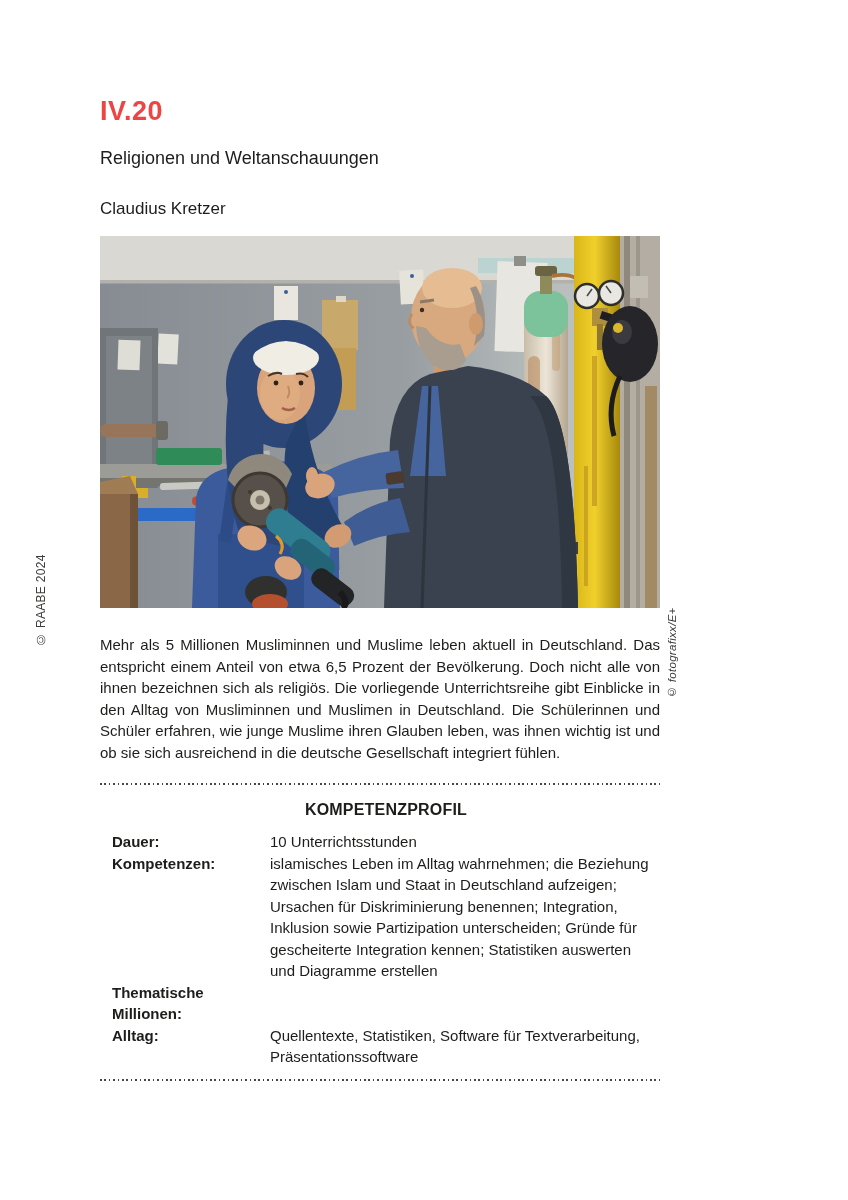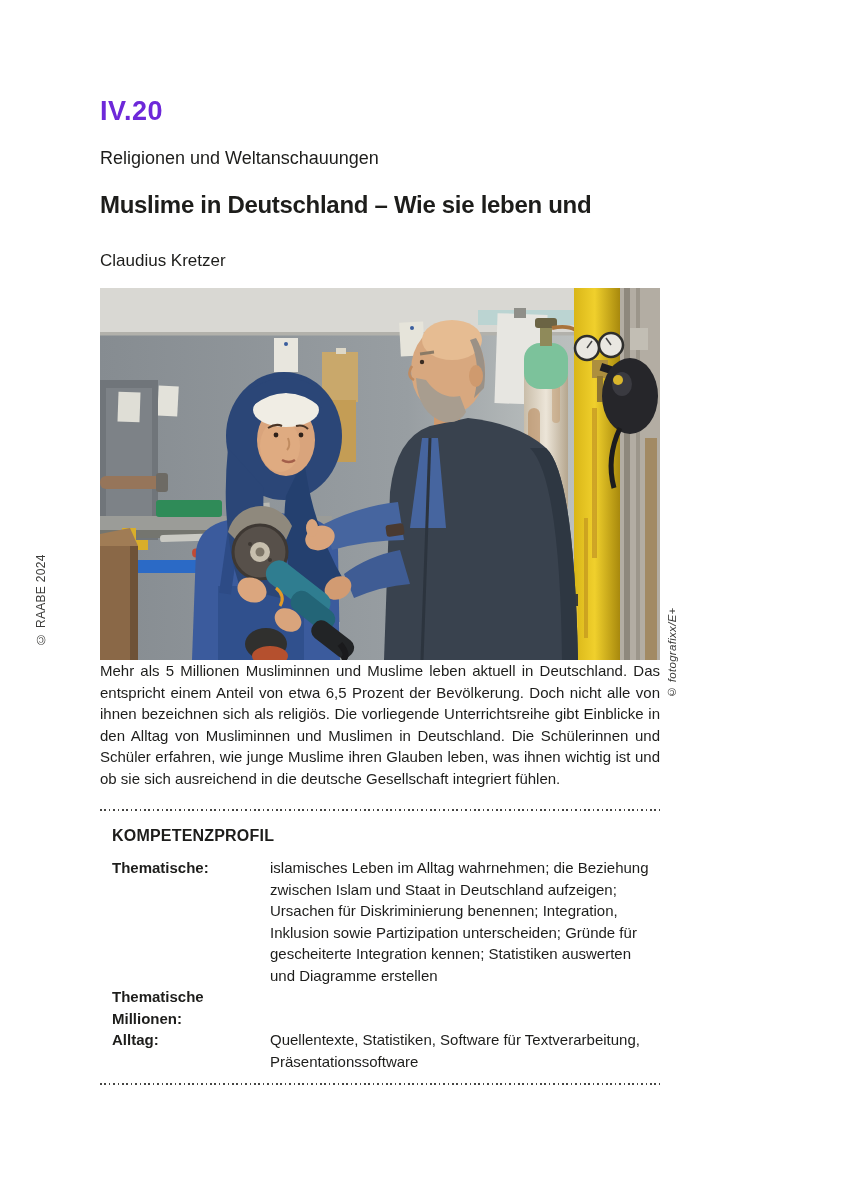--- a/index.html
+++ b/index.html
@@ -12,49 +12,50 @@
     background:#ffffff;
     overflow:hidden;
     font-family:"Liberation Sans", sans-serif;
     color:#1d1d1b;
   }
   .content { position:absolute; left:100px; top:0; width:560px; }
 
   .section-code {
     margin-top:96px;
     font-size:27px; line-height:30px; font-weight:600;
-    color:#6d28d9; letter-spacing:0.5px;
+    color:#ef4444; letter-spacing:0.5px;
   }
   .series-title {
     margin-top:21px;
     font-size:18px; line-height:23px; font-weight:400;
   }
   .title { margin-top:17px; font-weight:700; }
   .title .line {
     display:block; white-space:nowrap;
     font-size:24px; line-height:35px; letter-spacing:-0.3px;
   }
   .author { margin-top:29px; font-size:17px; line-height:20px; }
 
   .photo { margin-top:17px; width:560px; height:372px; }
   .photo svg { display:block; }
 
   .intro {
+    margin-top:26px;
     font-size:15px; line-height:21.5px;
     text-align:justify;
   }
 
   .profile-box { margin-top:20px; }
   .dotted {
     height:2px; width:560px;
     background:repeating-linear-gradient(90deg,#454543 0,#454543 1.6px,transparent 1.6px,transparent 4.4px);
   }
   .profile-heading {
     margin:15px 0 11px 12px;
-    font-size:16px; line-height:20px; font-weight:700; letter-spacing:0.2px;
+    font-size:16px; line-height:20px; font-weight:700; letter-spacing:0.2px;text-align:center;
   }
   .profile-rows { margin-left:12px; width:548px; }
   .profile-row { display:grid; grid-template-columns:158px 1fr; }
   .profile-label { font-weight:700; font-size:15px; line-height:21.5px; padding-right:8px; }
   .profile-value { font-size:15px; line-height:21.5px; }
   .profile-box .dotted-bottom { margin-top:11px; }
 
   .side-credit {
     position:absolute;
     writing-mode:vertical-rl;
@@ -72,21 +73,20 @@
 
   <div class="side-credit credit-raabe">© RAABE 2024</div>
 
   <div class="content">
 
     <div class="section-code">IV.20</div>
 
     <div class="series-title">Religionen und Weltanschauungen</div>
 
     <h1 class="title">
-      <span class="line">Muslime in Deutschland – Wie sie leben und</span>
     </h1>
 
     <div class="author">Claudius Kretzer</div>
 
     <figure class="photo" aria-label="Werkstattszene: Eine junge Frau mit dunkelblauem Kopftuch hält einen Winkelschleifer, ein älterer Mann in dunkler Arbeitsweste erklärt ihr das Gerät.">
       <svg viewBox="0 0 560 372" width="560" height="372" role="img">
         <defs>
           <linearGradient id="wallg" x1="0" y1="0" x2="1" y2="0">
             <stop offset="0" stop-color="#868c91"></stop>
             <stop offset="0.55" stop-color="#989ea2"></stop>
@@ -237,21 +237,25 @@
       </svg>
     </figure>
 
     <p class="intro">Mehr als 5 Millionen Musliminnen und Muslime leben aktuell in Deutschland. Das entspricht einem Anteil von etwa 6,5 Prozent der Bevölkerung. Doch nicht alle von ihnen bezeichnen sich als religiös. Die vorliegende Unterrichtsreihe gibt Einblicke in den Alltag von Musliminnen und Muslimen in Deutschland. Die Schülerinnen und Schüler erfahren, wie junge Muslime ihren Glauben leben, was ihnen wichtig ist und ob sie sich ausreichend in die deutsche Gesellschaft integriert fühlen.</p>
 
     <section class="profile-box">
       <div class="dotted"></div>
       <h2 class="profile-heading">KOMPETENZPROFIL</h2>
       <div class="profile-rows">
         <div class="profile-row">
-          <span class="profile-label">Thematische:</span>
+          <span class="profile-label">Dauer:</span>
+          <span class="profile-value">10 Unterrichtsstunden</span>
+        </div>
+        <div class="profile-row">
+          <span class="profile-label">Kompetenzen:</span>
           <span class="profile-value">islamisches Leben im Alltag wahrnehmen; die Beziehung zwischen Islam und Staat in Deutschland aufzeigen; Ursachen für Diskriminierung benennen; Integration, Inklusion sowie Partizipation unterscheiden; Gründe für gescheiterte Integration kennen; Statistiken auswerten und Diagramme erstellen</span>
         </div>
         <div class="profile-row">
           <span class="profile-label">Thematische Millionen:</span>
         </div>
         <div class="profile-row">
           <span class="profile-label">Alltag:</span>
           <span class="profile-value">Quellentexte, Statistiken, Software für Textverarbeitung, Präsentationssoftware</span>
         </div>
       </div>

